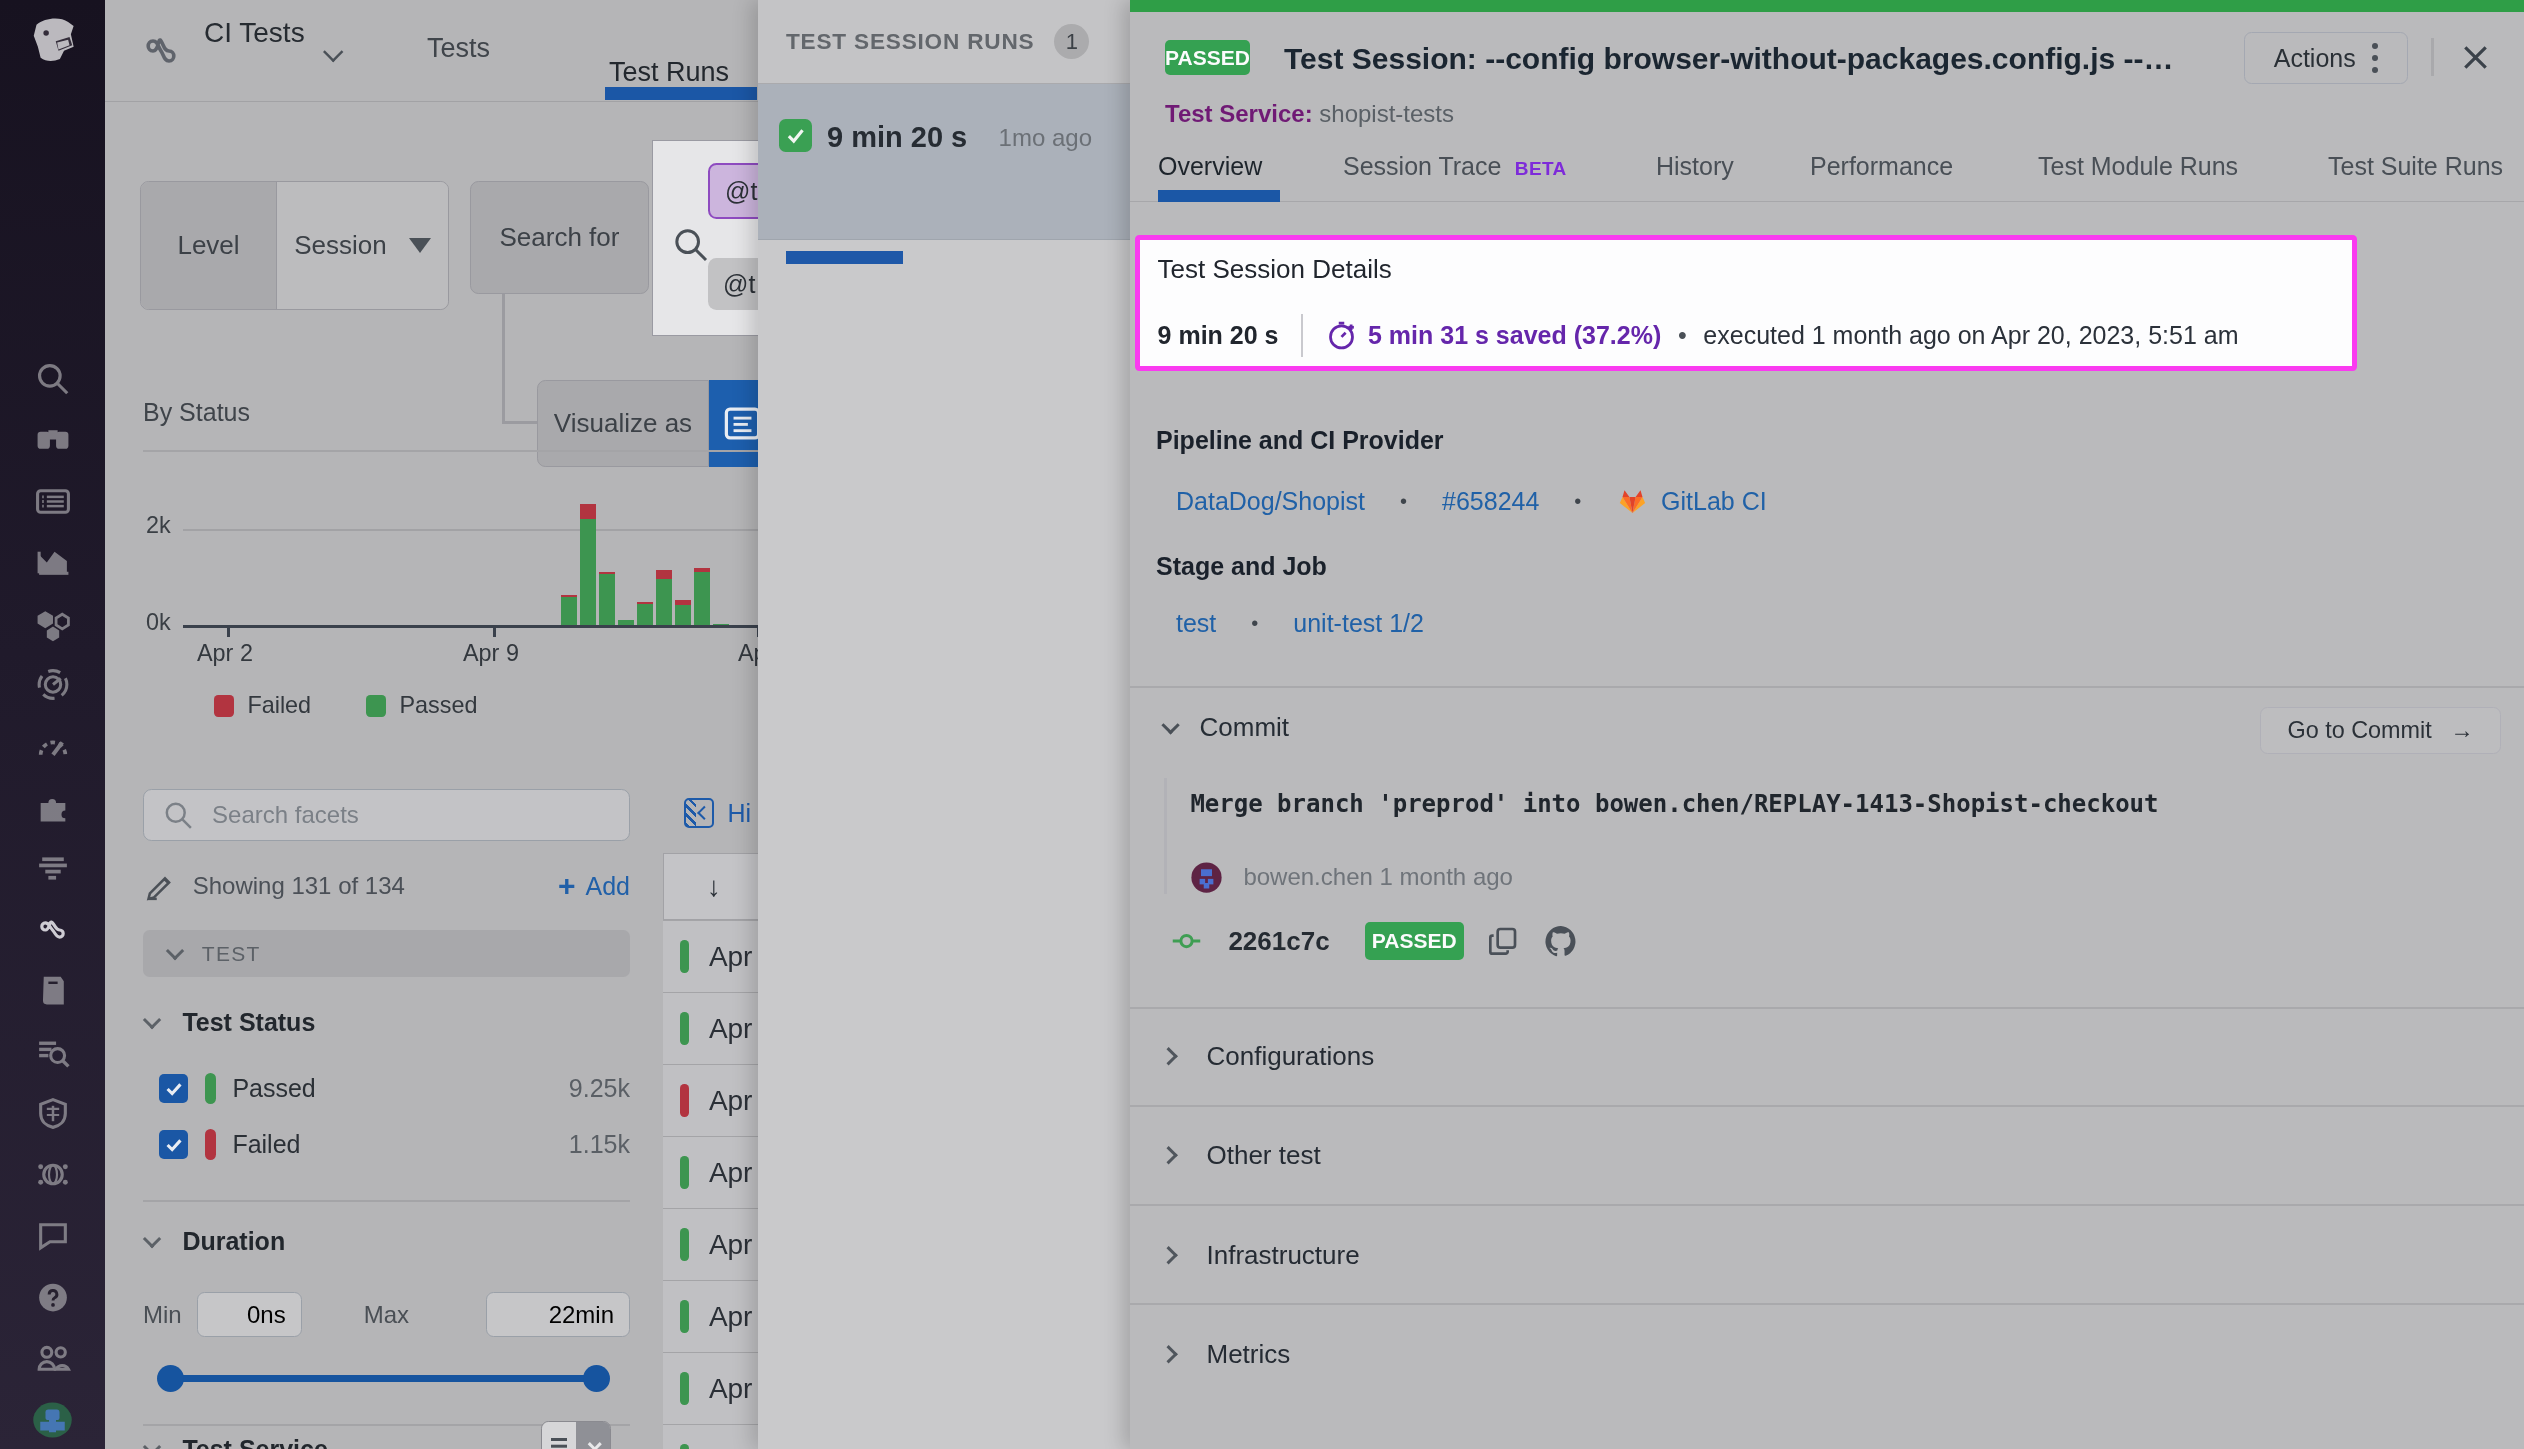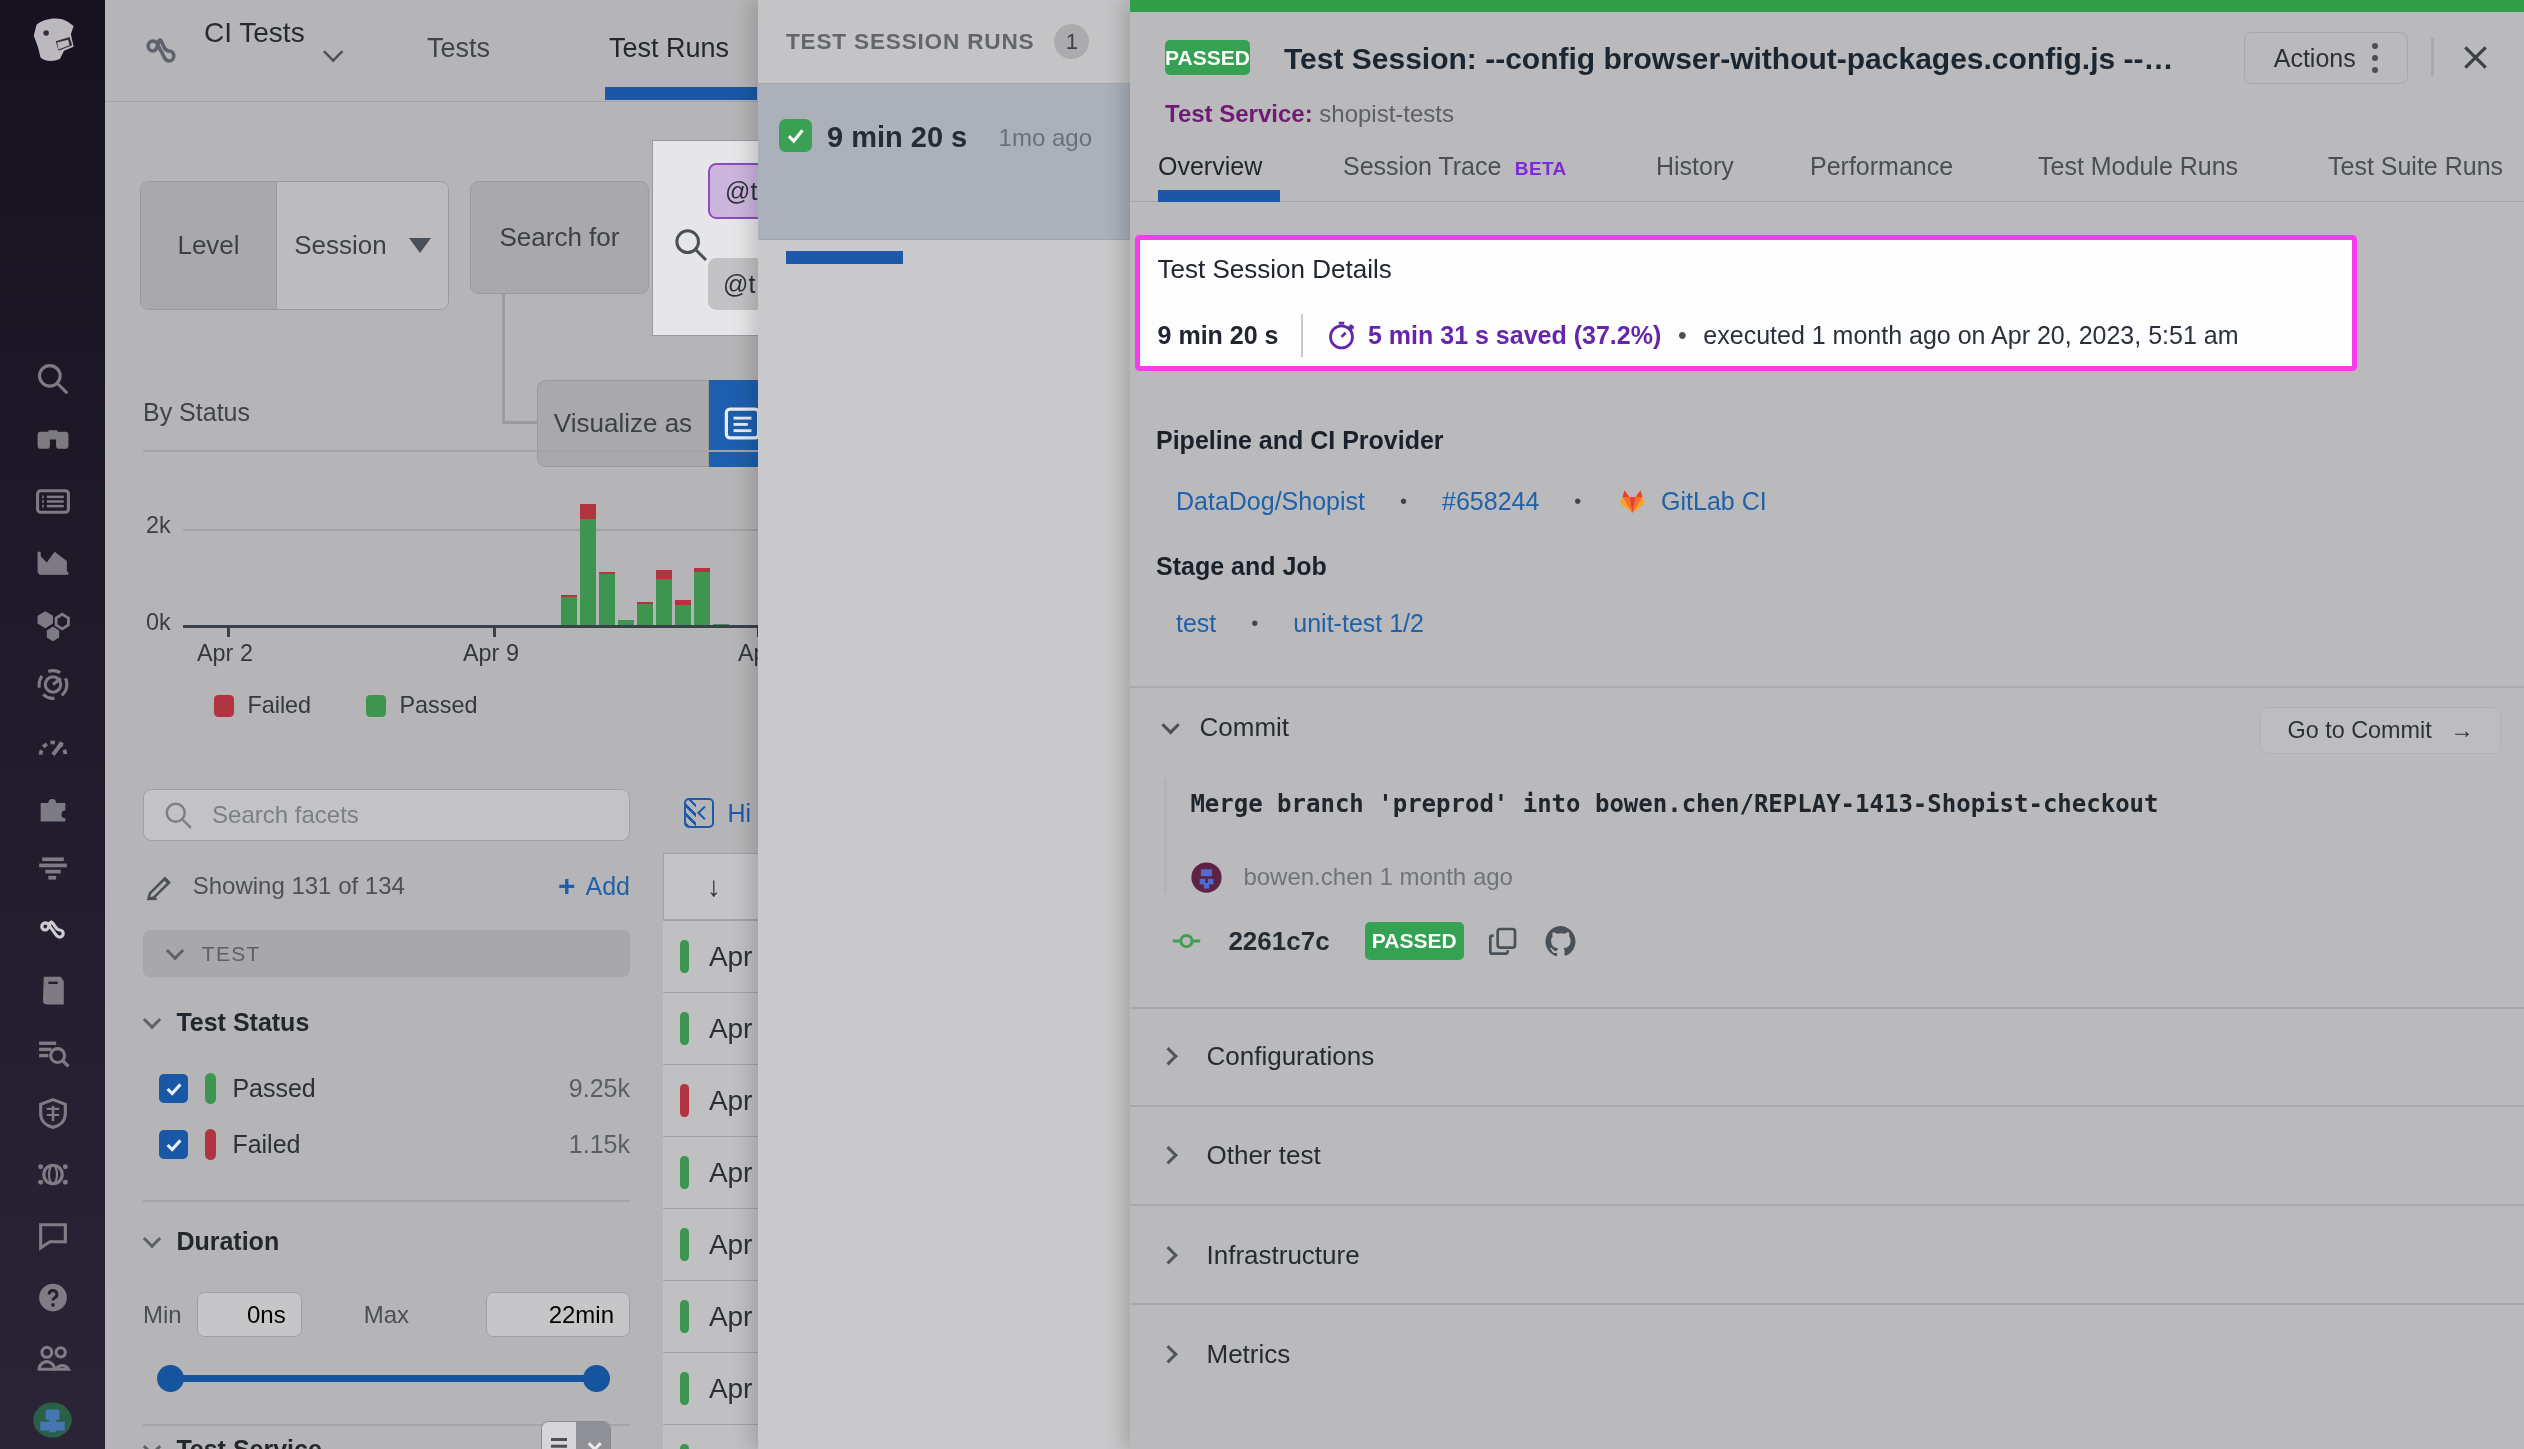--- a/index.html
+++ b/index.html
@@ -17,21 +17,21 @@
   .side-gap { flex:1 0 150px; }
 
   
   .main { position:absolute; left:105px; top:0; width:2420px; height:1450px; background:#b5b5b7; z-index:1; }
   .topnav { position:absolute; left:0; top:0; width:100%; height:102px; border-bottom:1.7px solid #a2a2a5; }
   .app-ico { position:absolute; left:32px; top:27px; }
   .app-title { position:absolute; left:99px; top:15px; width:105px; font-size:28px; line-height:1.25; color:#262b31; }
   .app-caret { position:absolute; left:219px; top:43px; width:18.4px; height:18.4px; border-right:3.3px solid #4a5057; border-bottom:3.3px solid #4a5057; transform:rotate(45deg) scale(.8); }
   .nav-tab { position:absolute; top:33px; font-size:27px; color:#40454b; }
   .nav-tab.t1 { left:322px; }
-  .nav-tab.t2 { left:504px; color:#23282e; }
+  .nav-tab.t2 { left:504px; color:#23282e;margin-top:24px; }
   .nav-underline { position:absolute; left:500px; top:87px; width:152px; height:12.5px; background:#1b57a6; }
 
   
   .pillgrp { position:absolute; display:flex; border:1.7px solid #99999f; border-radius:8.4px; overflow:hidden; height:129px; }
   .lvl { left:35px; top:181px; width:309px; }
   .seg { display:flex; align-items:center; justify-content:center; font-size:26px; color:#3c4147; }
   .seg.l { width:136px; background:#a9a9ac; border-right:1.7px solid #99999f; }
   .seg.r { flex:1; background:#bcbcbe; gap:22px; }
   .dd-caret { width:0; height:0; border-left:11.7px solid transparent; border-right:11.7px solid transparent; border-top:15px solid #4a5057; }
   .searchfor { position:absolute; left:365px; top:181px; width:179px; height:113px; background:#a9a9ac;
@@ -72,21 +72,21 @@
   .facetsearch { position:absolute; left:38px; top:789px; width:487px; height:52px; border:1.7px solid #9aa0a8;
     border-radius:8.4px; background:#c3c3c6; display:flex; align-items:center; gap:16.7px; padding:0 18.4px;
     font-size:24px; color:#7b8087; }
   .showrow { position:absolute; left:38px; top:869px; width:487px; display:flex; align-items:center; gap:16.7px;
     font-size:24px; color:#4b5057; }
   .addbtn { margin-left:auto; color:#2160a8; display:flex; gap:10px; align-items:center; font-size:25px; }
   .plus { font-weight:bold; font-size:30px; }
   .groupbar { position:absolute; left:38px; top:930px; width:487px; height:47px; background:#a8a8ab; border-radius:6.7px;
     display:flex; align-items:center; gap:22px; padding:0 23.4px; font-size:21px; color:#5c6167; letter-spacing:1.3px; }
   .chev-open { width:13.4px; height:13.4px; border-right:3.3px solid #5c6167; border-bottom:3.3px solid #5c6167; transform:rotate(45deg) translateY(-3.3px); }
-  .facethead { position:absolute; left:38px; display:flex; gap:20px; align-items:center; font-size:25px; font-weight:bold; color:#22272d; }
+  .facethead { position:absolute; left:38px; display:flex; gap:26px; align-items:center; font-size:25px; font-weight:bold; color:#22272d; }
   .fs-status { top:1008px; } .fs-duration { top:1227px; } .fs-service { top:1435px; }
   .frow { position:absolute; left:54px; width:471px; display:flex; align-items:center; gap:16.7px; }
   .frow .cb { width:29px; height:29px; background:#1a57a5; border-radius:5px; display:flex; align-items:center; justify-content:center; }
   .fpill { width:11px; height:31px; border-radius:5.9px; }
   [data-status="passed"].fpill, [data-status="passed"].rpill { background:#3d9550; }
   [data-status="failed"].fpill, [data-status="failed"].rpill { background:#b23440; }
   .frow .lbl { font-size:25px; color:#2b3036; }
   .frow .cnt { margin-left:auto; font-size:25px; color:#5a5f65; }
   .r1 { top:1073px; } .r2 { top:1129px; }
   .facetdiv { position:absolute; left:38px; width:487px; height:1.7px; background:#a4a4a7; }

